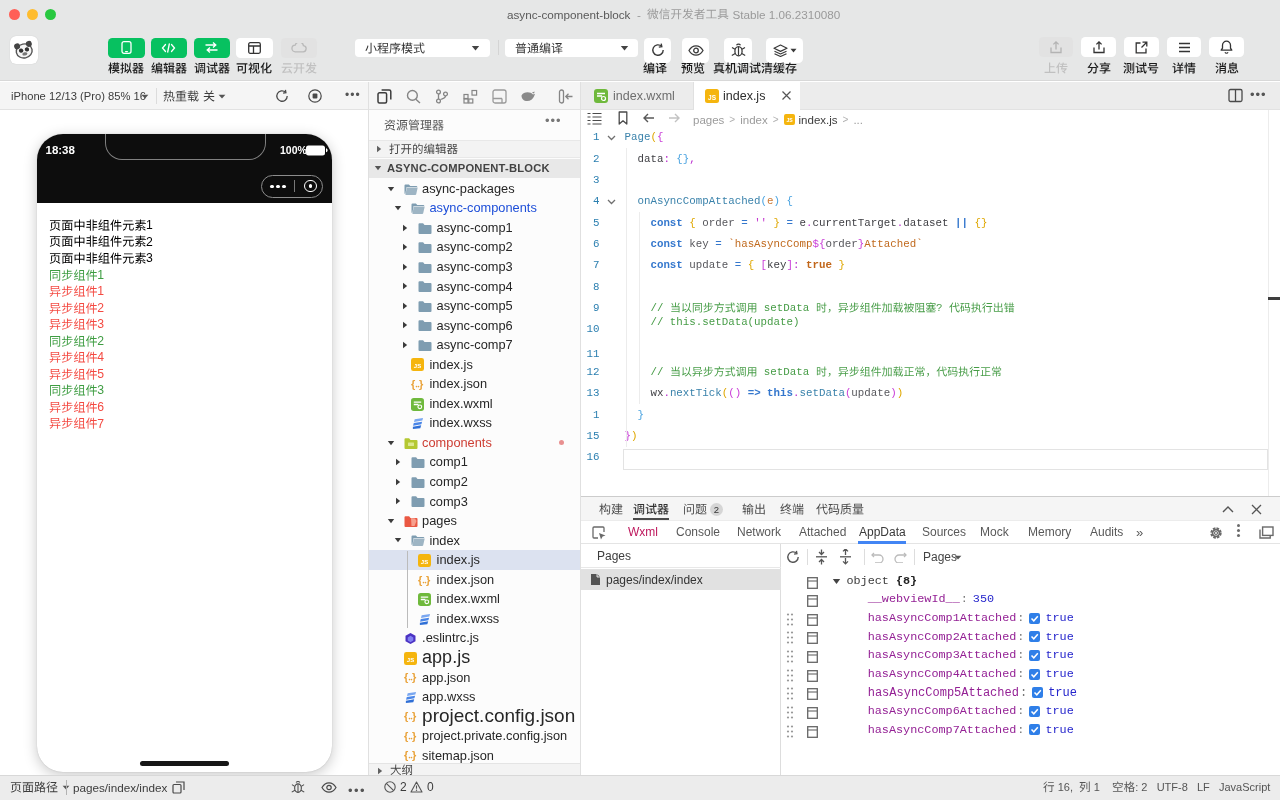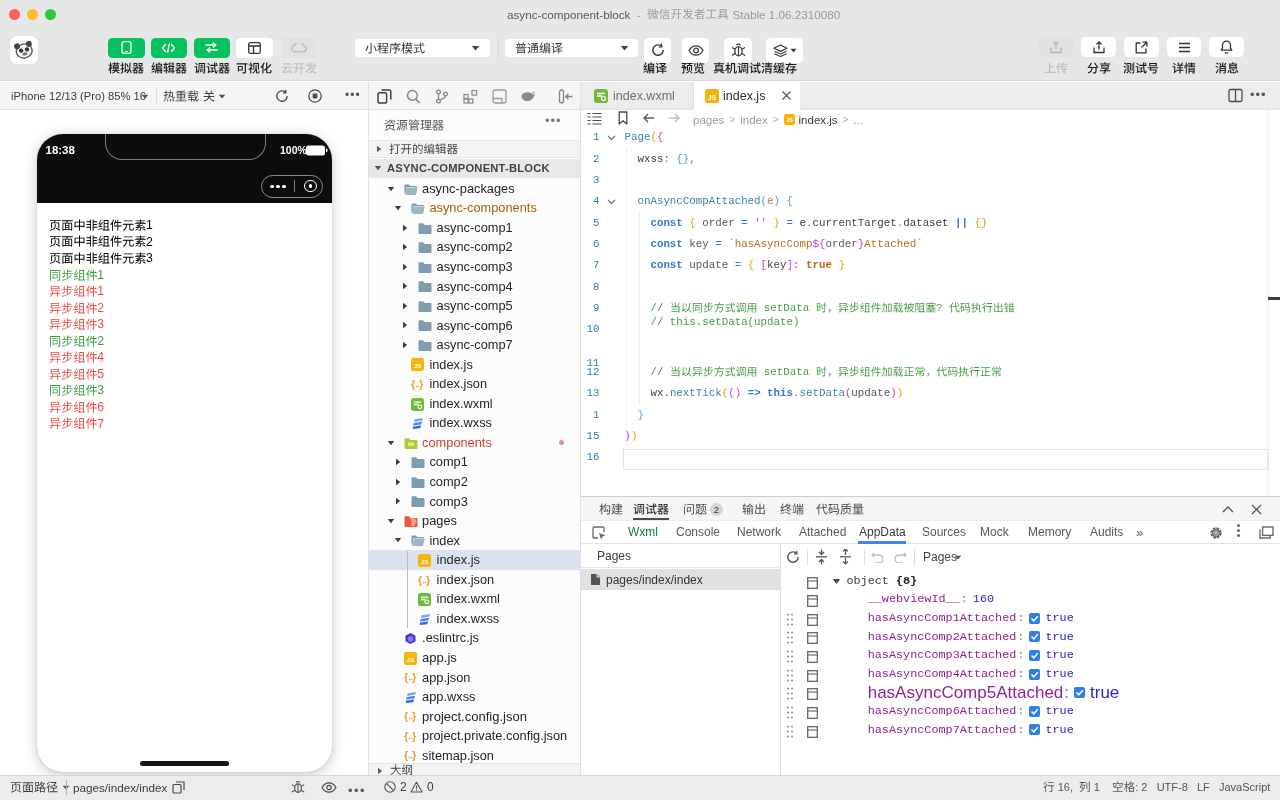--- a/index.html
+++ b/index.html
@@ -598,21 +598,21 @@
       <path d="M2.8 4.6h10.9l-1.5 6.6a1 1 0 0 1-1 0.8H1.4z" fill="#7f9db1" opacity="0.75"></path>
     </svg></div>
 <div class="row" style="left:422.1px;top:178.53px;height:19.55px;font-size:12.8px;color:#262626">async-packages</div>
 <svg class="ab" style="left:393.8px;top:205.08px" width="8" height="6" viewBox="0 0 8 6">
     <path d="M0.8 1h6.4L4 5.2z" fill="#3c3c3c"></path>
   </svg>
 <div class="ab" style="left:410.9px;top:201.08px"><svg width="14" height="13" viewBox="0 0 14 13">
       <path d="M0.5 2.5a1 1 0 0 1 1-1h3.4l1.4 1.6h6a1 1 0 0 1 1 1V4H2.6L1.4 10.8H0.5z" fill="#7f9db1"></path>
       <path d="M2.8 4.6h10.9l-1.5 6.6a1 1 0 0 1-1 0.8H1.4z" fill="#7f9db1" opacity="0.75"></path>
     </svg></div>
-<div class="row" style="left:429.4px;top:198.08px;height:19.55px;font-size:12.8px;color:#a16207">async-components</div>
+<div class="row" style="left:429.4px;top:198.08px;height:19.55px;font-size:12.8px;color:#1d4ed8">async-components</div>
 <svg class="ab" style="left:402.0px;top:223.62px" width="6" height="8" viewBox="0 0 6 8">
     <path d="M1 0.8v6.4L5.2 4z" fill="#3c3c3c"></path>
   </svg>
 <div class="ab" style="left:418.1px;top:220.62px"><svg width="14" height="13" viewBox="0 0 14 13">
       <path d="M0.5 2.3a1 1 0 0 1 1-1h3.6l1.4 1.6h6a1 1 0 0 1 1 1v7a1 1 0 0 1-1 1h-11a1 1 0 0 1-1-1z" fill="#7f9db1"></path>
     </svg></div>
 <div class="row" style="left:436.6px;top:217.62px;height:19.55px;font-size:12.8px;color:#262626">async-comp1</div>
 <svg class="ab" style="left:402.0px;top:243.18px" width="6" height="8" viewBox="0 0 6 8">
     <path d="M1 0.8v6.4L5.2 4z" fill="#3c3c3c"></path>
   </svg>
@@ -752,41 +752,41 @@
 <div class="row" style="left:436.6px;top:608.63px;height:19.55px;font-size:12.8px;color:#262626">index.wxss</div>
 <div class="ab" style="left:403.6px;top:631.18px"><svg width="13" height="13" viewBox="0 0 13 13">
       <path d="M6.5 1 11.5 3.8v5.4L6.5 12 1.5 9.2V3.8z" fill="#4b32c3"></path>
       <path d="M6.5 3.8 9.3 5.4v3.2L6.5 10.2 3.7 8.6V5.4z" fill="#8080f2"></path>
     </svg></div>
 <div class="row" style="left:422.1px;top:628.18px;height:19.55px;font-size:12.8px;color:#262626">.eslintrc.js</div>
 <div class="ab" style="left:403.6px;top:650.73px"><svg width="13" height="13" viewBox="0 0 14 14">
       <rect width="14" height="14" rx="2.5" fill="#f5b50e"></rect>
       <text x="7" y="10.5" font-size="6.5" font-weight="bold" fill="#fff" text-anchor="middle" font-family="Liberation Sans">JS</text>
     </svg></div>
-<div class="row" style="left:422.1px;top:647.73px;height:19.55px;font-size:13px;color:#262626">app.js</div>
+<div class="row" style="left:422.1px;top:647.73px;height:19.55px;font-size:18px;color:#262626">app.js</div>
 <div class="ab" style="left:403.6px;top:670.27px"><svg width="13" height="13" viewBox="0 0 13 13">
       <text x="0" y="10" font-size="11" font-weight="bold" fill="#e9a33b" font-family="Liberation Sans">{</text>
       <text x="8" y="10" font-size="11" font-weight="bold" fill="#e9a33b" font-family="Liberation Sans">}</text>
       <circle cx="5.5" cy="8.6" r="0.8" fill="#e9a33b"></circle>
       <circle cx="7.5" cy="8.6" r="0.8" fill="#e9a33b"></circle>
     </svg></div>
 <div class="row" style="left:422.1px;top:667.27px;height:19.55px;font-size:12.8px;color:#262626">app.json</div>
 <div class="ab" style="left:403.6px;top:689.83px"><svg width="13" height="13" viewBox="0 0 14 14">
       <path d="M2 10.5l9-1.5-1 3-8 1z" fill="#2f6fd6"></path>
       <path d="M3 6.5l9-1.5-0.8 2.8-9 1.5z" fill="#4a86e8"></path>
       <path d="M4 2.5l9-1.5-0.8 2.8-9 1.5z" fill="#7aa7f0"></path>
     </svg></div>
 <div class="row" style="left:422.1px;top:686.83px;height:19.55px;font-size:12.8px;color:#262626">app.wxss</div>
 <div class="ab" style="left:403.6px;top:709.38px"><svg width="13" height="13" viewBox="0 0 13 13">
       <text x="0" y="10" font-size="11" font-weight="bold" fill="#e9a33b" font-family="Liberation Sans">{</text>
       <text x="8" y="10" font-size="11" font-weight="bold" fill="#e9a33b" font-family="Liberation Sans">}</text>
       <circle cx="5.5" cy="8.6" r="0.8" fill="#e9a33b"></circle>
       <circle cx="7.5" cy="8.6" r="0.8" fill="#e9a33b"></circle>
     </svg></div>
-<div class="row" style="left:422.1px;top:706.38px;height:19.55px;font-size:13px;color:#262626">project.config.json</div>
+<div class="row" style="left:422.1px;top:706.38px;height:19.55px;font-size:19px;color:#262626">project.config.json</div>
 <div class="ab" style="left:403.6px;top:728.93px"><svg width="13" height="13" viewBox="0 0 13 13">
       <text x="0" y="10" font-size="11" font-weight="bold" fill="#e9a33b" font-family="Liberation Sans">{</text>
       <text x="8" y="10" font-size="11" font-weight="bold" fill="#e9a33b" font-family="Liberation Sans">}</text>
       <circle cx="5.5" cy="8.6" r="0.8" fill="#e9a33b"></circle>
       <circle cx="7.5" cy="8.6" r="0.8" fill="#e9a33b"></circle>
     </svg></div>
 <div class="row" style="left:422.1px;top:725.93px;height:19.55px;font-size:12.8px;color:#262626">project.private.config.json</div>
 <div class="ab" style="left:403.6px;top:748.48px"><svg width="13" height="13" viewBox="0 0 13 13">
       <text x="0" y="10" font-size="11" font-weight="bold" fill="#e9a33b" font-family="Liberation Sans">{</text>
       <text x="8" y="10" font-size="11" font-weight="bold" fill="#e9a33b" font-family="Liberation Sans">}</text>
@@ -821,35 +821,35 @@
 <svg class="ab" style="left:668px;top:113px" width="12" height="10" viewBox="0 0 12 10">
     <path d="M1 5h9.5M7 1l4 4-4 4" stroke="#c2c2c2" stroke-width="1.4" fill="none"></path>
   </svg>
 <div class="row" style="left:693px;top:110px;height:19px;font-size:11.5px;color:#9b9b9b">pages<span style="margin:0 5px;font-size:10px;color:#b0b0b0">&gt;</span>index<span style="margin:0 5px;font-size:10px;color:#b0b0b0">&gt;</span><svg width="11" height="11" viewBox="0 0 14 14" style="margin-right:4px">
       <rect width="14" height="14" rx="2.5" fill="#f5b50e"></rect>
       <text x="7" y="10.5" font-size="6.5" font-weight="bold" fill="#fff" text-anchor="middle" font-family="Liberation Sans">JS</text>
     </svg><span style="color:#3d3d3d">index.js</span><span style="margin:0 5px;font-size:10px;color:#b0b0b0">&gt;</span>...</div>
 <div class="ln" style="left:583.5px;top:127.24px">1</div>
 <div class="cl" style="top:127.24px"><span style="color:#3a82ab">Page</span><span style="color:#dfa700">(</span><span style="color:#c93cd7">{</span></div>
 <div class="ln" style="left:583.5px;top:148.56px">2</div>
-<div class="cl" style="top:148.56px"><span style="color:#404045">  wxss</span><span style="color:#bb2fcf">:</span>&nbsp;<span style="color:#4aa3e0">{}</span><span style="color:#bb2fcf">,</span></div>
+<div class="cl" style="top:148.56px"><span style="color:#404045">  data</span><span style="color:#bb2fcf">:</span>&nbsp;<span style="color:#4aa3e0">{}</span><span style="color:#bb2fcf">,</span></div>
 <div class="ln" style="left:583.5px;top:169.9px">3</div>
 <div class="ln" style="left:583.5px;top:191.23px">4</div>
 <div class="cl" style="top:191.23px"><span style="color:#3a82ab">  onAsyncCompAttached</span><span style="color:#4aa3e0">(</span><span style="color:#cc7832">e</span><span style="color:#4aa3e0">)</span>&nbsp;<span style="color:#4aa3e0">{</span></div>
 <div class="ln" style="left:583.5px;top:212.56px">5</div>
 <div class="cl" style="top:212.56px">&nbsp;&nbsp;&nbsp;&nbsp;<span style="font-weight:bold;color:#3477cd">const</span>&nbsp;<span style="color:#dfa700">{</span><span style="color:#57575c"> order </span><span style="color:#3477cd">=</span>&nbsp;<span style="color:#c435cf">''</span>&nbsp;<span style="color:#dfa700">}</span>&nbsp;<span style="color:#3477cd">=</span><span style="color:#404045"> e</span><span style="color:#bb2fcf">.</span><span style="color:#404045">currentTarget</span><span style="color:#bb2fcf">.</span><span style="color:#404045">dataset</span>&nbsp;<span style="font-weight:bold;color:#3477cd">||</span>&nbsp;<span style="color:#dfa700">{}</span></div>
 <div class="ln" style="left:583.5px;top:233.88px">6</div>
 <div class="cl" style="top:233.88px">&nbsp;&nbsp;&nbsp;&nbsp;<span style="font-weight:bold;color:#3477cd">const</span><span style="color:#57575c"> key </span><span style="color:#3477cd">=</span>&nbsp;<span style="color:#c0691d">`hasAsyncComp</span><span style="color:#c93cd7">${</span><span style="color:#57575c">order</span><span style="color:#c93cd7">}</span><span style="color:#c0691d">Attached`</span></div>
 <div class="ln" style="left:583.5px;top:255.22px">7</div>
 <div class="cl" style="top:255.22px">&nbsp;&nbsp;&nbsp;&nbsp;<span style="font-weight:bold;color:#3477cd">const</span><span style="color:#57575c"> update </span><span style="color:#3477cd">=</span>&nbsp;<span style="color:#dfa700">{</span>&nbsp;<span style="color:#c93cd7">[</span><span style="color:#404045">key</span><span style="color:#c93cd7">]</span><span style="color:#bb2fcf">:</span>&nbsp;<span style="font-weight:bold;color:#c1661a">true</span>&nbsp;<span style="color:#dfa700">}</span></div>
 <div class="ln" style="left:583.5px;top:276.55px">8</div>
 <div class="ln" style="left:583.5px;top:297.88px">9</div>
 <div class="ln" style="left:583.5px;top:319.2px">10</div>
 <div class="cl" style="top:312px"><span style="color:#469c46">    // this.setData(update)</span></div>
-<div class="ln" style="left:583.5px;top:353px">11</div>
+<div class="ln" style="left:583.5px;top:344px">11</div>
 <div class="ln" style="left:583.5px;top:361.87px">12</div>
 <div class="ln" style="left:583.5px;top:383.19px">13</div>
 <div class="cl" style="top:383.19px"><span style="color:#404045">    wx</span><span style="color:#bb2fcf">.</span><span style="color:#3a82ab">nextTick</span><span style="color:#dfa700">(</span><span style="color:#c93cd7">(</span><span style="color:#c93cd7">)</span>&nbsp;<span style="font-weight:bold;color:#3477cd">=&gt;</span>&nbsp;<span style="font-weight:bold;color:#3477cd">this</span><span style="color:#bb2fcf">.</span><span style="color:#3a82ab">setData</span><span style="color:#c93cd7">(</span><span style="color:#57575c">update</span><span style="color:#c93cd7">)</span><span style="color:#dfa700">)</span></div>
 <div class="ln" style="left:583.5px;top:404.52px">1</div>
 <div class="cl" style="top:404.52px"><span style="color:#4aa3e0">  }</span></div>
 <div class="ln" style="left:583.5px;top:425.86px">15</div>
 <div class="cl" style="top:425.86px"><span style="color:#c93cd7">}</span><span style="color:#dfa700">)</span></div>
 <div class="ln" style="left:583.5px;top:447.19px">16</div>
 <svg class="ab" style="left:607px;top:135.4px" width="9" height="6" viewBox="0 0 9 6">
     <path d="M1 1l3.5 3.5L8 1" stroke="#707070" stroke-width="1.3" fill="none"></path>
@@ -969,21 +969,21 @@
     <path d="M1 7 6 2l5 5" stroke="#555" stroke-width="1.4" fill="none"></path>
   </svg>
 <svg class="ab" style="left:1251px;top:504px" width="11" height="11" viewBox="0 0 11 11">
     <path d="M1 1l9 9M10 1l-9 9" stroke="#555" stroke-width="1.3" fill="none"></path>
   </svg>
 <div class="ab" style="left:581px;top:521px;width:699px;height:23px;background:#fff;border-bottom:1px solid #e4e4e4"></div>
 <svg class="ab" style="left:592px;top:526px" width="14" height="14" viewBox="0 0 14 14">
     <path d="M6 12H2a1 1 0 0 1-1-1V2a1 1 0 0 1 1-1h9a1 1 0 0 1 1 1v4" stroke="#6a6a6a" stroke-width="1.3" fill="none"></path>
     <path d="M7 7l6.5 2.6-2.9 1L9 13.5z" fill="#6a6a6a"></path>
   </svg>
-<div class="row" style="left:628px;top:521px;height:22px;font-size:12px;color:#15803d">Wxml</div>
+<div class="row" style="left:628px;top:521px;height:22px;font-size:12px;color:#be185d">Wxml</div>
 <div class="row" style="left:676px;top:521px;height:22px;font-size:12px;color:#595959">Console</div>
 <div class="row" style="left:737px;top:521px;height:22px;font-size:12px;color:#595959">Network</div>
 <div class="row" style="left:799px;top:521px;height:22px;font-size:12px;color:#595959">Attached</div>
 <div class="row" style="left:859px;top:521px;height:22px;font-size:12px;color:#3a3a3a">AppData</div>
 <div class="ab" style="left:858px;top:541px;width:48px;height:2.5px;background:#4285f4"></div>
 <div class="row" style="left:922px;top:521px;height:22px;font-size:12px;color:#595959">Sources</div>
 <div class="row" style="left:980px;top:521px;height:22px;font-size:12px;color:#595959">Mock</div>
 <div class="row" style="left:1028px;top:521px;height:22px;font-size:12px;color:#595959">Memory</div>
 <div class="row" style="left:1090px;top:521px;height:22px;font-size:12px;color:#595959">Audits</div>
 <div class="row" style="left:1136px;top:521px;height:22px;font-size:13px;color:#595959">»</div>
@@ -1045,21 +1045,21 @@
     <path d="M0.8 1h7.4L4.5 6z" fill="#444"></path>
   </svg>
 <div class="row" style="left:846.4px;top:571.5px;height:18.64px;font-family:'Liberation Mono',monospace;font-size:11.8px;color:#3c3c3c">object&nbsp;<span style="font-weight:bold;color:#222">{8}</span></div>
 <div class="ab" style="left:806.6px;top:593.1px"><svg width="11" height="12" viewBox="0 0 11 12">
       <rect x="0.7" y="0.7" width="9.6" height="10.6" fill="none" stroke="#666" stroke-width="1.3"></rect>
       <path d="M1 4h9" stroke="#666" stroke-width="1.1"></path>
     </svg></div>
 <div class="row" style="left:867.7px;top:590.1px;height:18.64px;font-family:'Liberation Mono',monospace;font-size:11.8px">
     <span style="color:#942195">__webviewId__</span>
     <span style="color:#777;padding:0 5px 0 1px">:</span>
-    <span style="color:#2525cc">160</span>
+    <span style="color:#2525cc">350</span>
   </div>
 <div class="ab" style="left:785.8px;top:611.8px"><svg width="8" height="13" viewBox="0 0 8 13">
       <g fill="#999">
         <circle cx="2" cy="1.5" r="1.1"></circle>
         <circle cx="6" cy="1.5" r="1.1"></circle>
         <circle cx="2" cy="6.5" r="1.1"></circle>
         <circle cx="6" cy="6.5" r="1.1"></circle>
         <circle cx="2" cy="11.5" r="1.1"></circle>
         <circle cx="6" cy="11.5" r="1.1"></circle>
       </g>
@@ -1153,21 +1153,21 @@
         <circle cx="2" cy="6.5" r="1.1"></circle>
         <circle cx="6" cy="6.5" r="1.1"></circle>
         <circle cx="2" cy="11.5" r="1.1"></circle>
         <circle cx="6" cy="11.5" r="1.1"></circle>
       </g>
     </svg></div>
 <div class="ab" style="left:806.6px;top:686.3px"><svg width="11" height="12" viewBox="0 0 11 12">
       <rect x="0.7" y="0.7" width="9.6" height="10.6" fill="none" stroke="#666" stroke-width="1.3"></rect>
       <path d="M1 4h9" stroke="#666" stroke-width="1.1"></path>
     </svg></div>
-<div class="row" style="left:867.7px;top:683.3px;height:18.64px;font-family:Liberation Sans, sans-serif;font-size:17px">
+<div class="row" style="left:867.7px;top:683.3px;height:18.64px;font-family:Liberation Mono, monospace;font-size:12px">
     <span style="color:#942195">hasAsyncComp5Attached</span>
     <span style="color:#777;padding:0 5px 0 1px">:</span>
     <svg width="11" height="11" viewBox="0 0 11 11" style="vertical-align:-1.5px">
       <rect width="11" height="11" rx="2" fill="#2f7fe8"></rect>
       <path d="M2.5 5.5 4.8 7.8 8.8 3.2" stroke="#fff" stroke-width="1.5" fill="none"></path>
     </svg>
     <span style="color:#2525cc;padding-left:5px">true</span>
   </div>
 <div class="ab" style="left:785.8px;top:705.0px"><svg width="8" height="13" viewBox="0 0 8 13">
       <g fill="#999">

